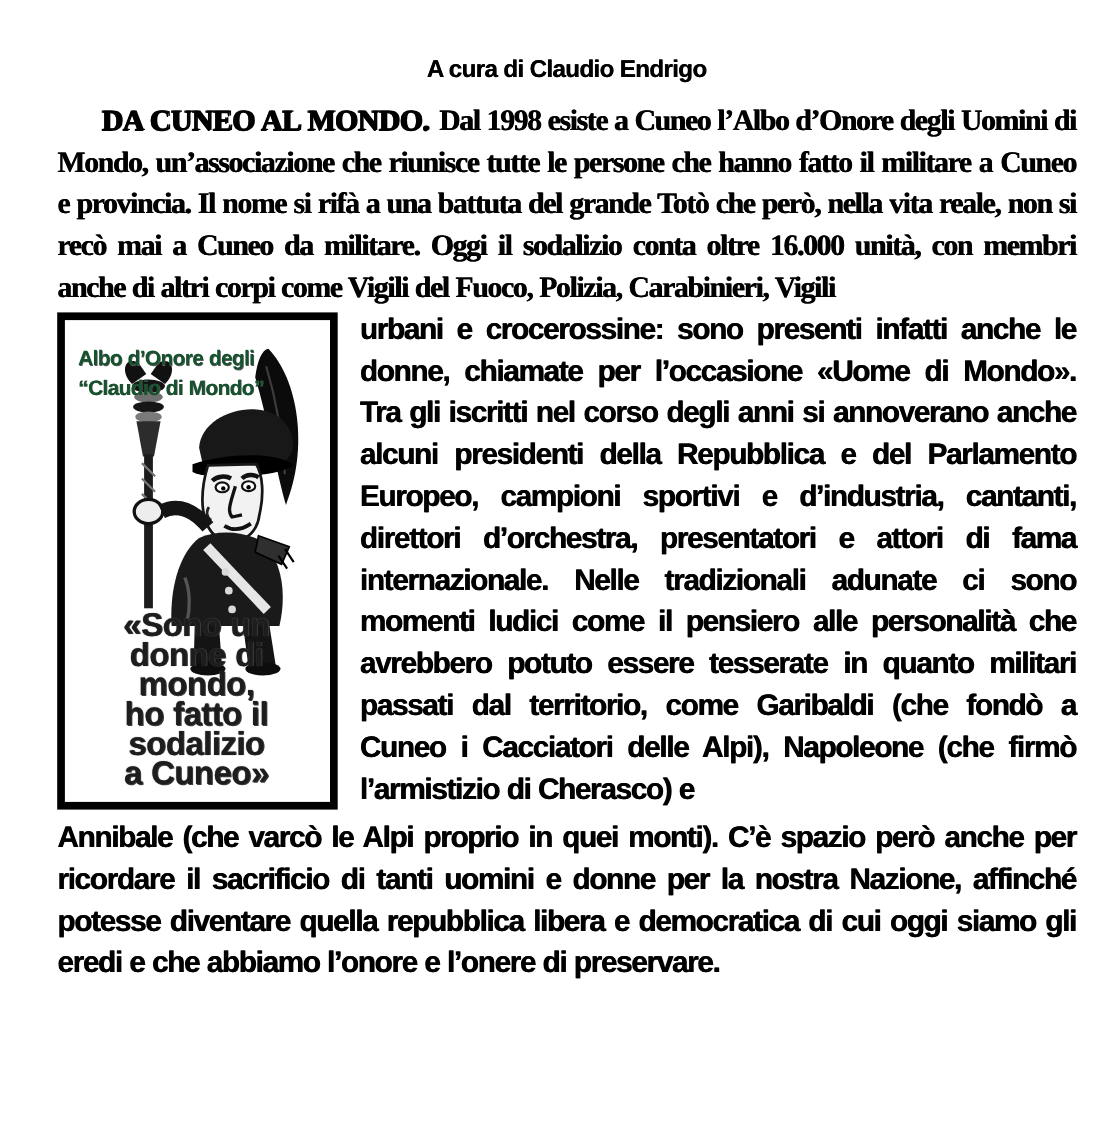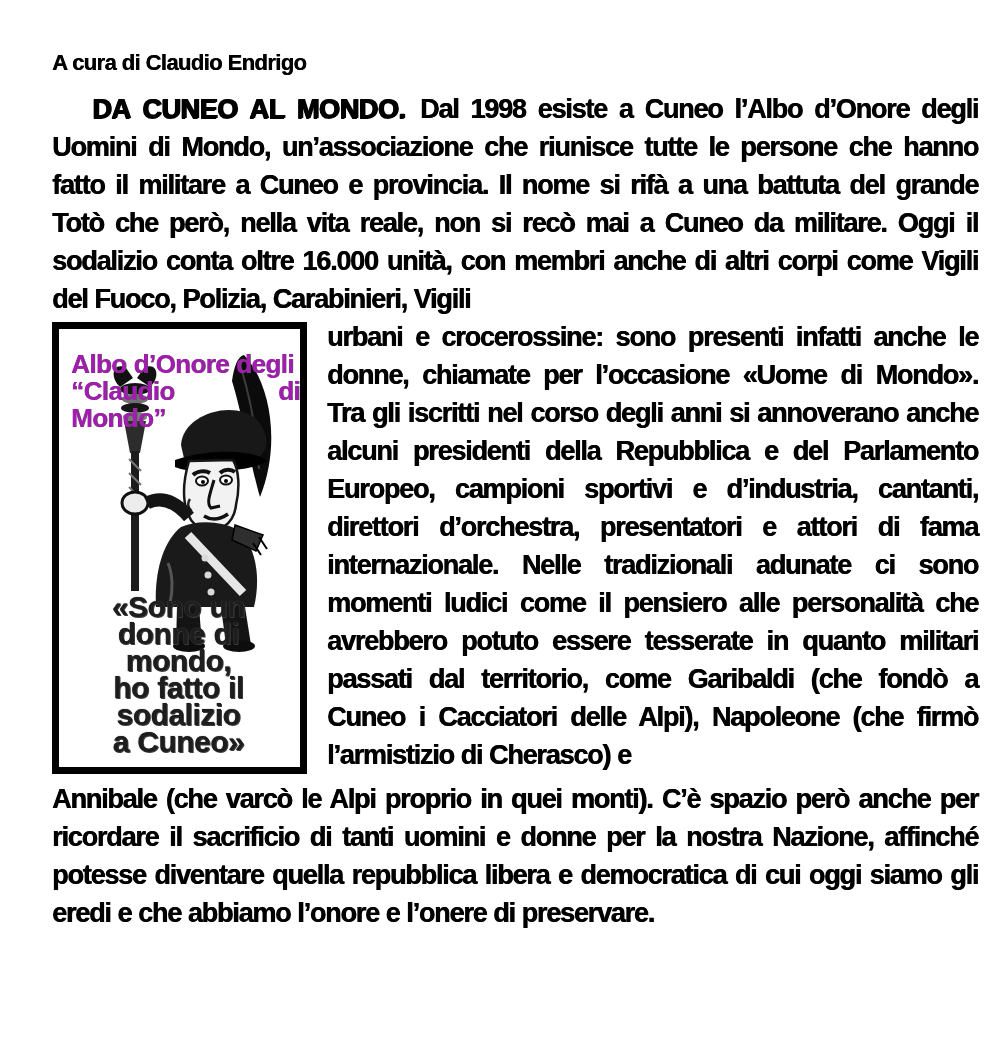--- a/index.html
+++ b/index.html
@@ -21,38 +21,38 @@
     margin: 0 0 2px 0;
     text-align: center;
     font-size: 56px;
     font-weight: 700;
     letter-spacing: -2.5px;
     line-height: 1.05;
     text-shadow: 1.7px 0 0 #000, 0 0.8px 0 #000, 0.8px 0.8px 0 #000;
   }
   .byline {
     margin: 0 0 14px 0;
-    text-align: left;
+    text-align: center;
     font-size: 22px;
     font-weight: 700;
     letter-spacing: -0.6px;
     text-shadow: 0.4px 0 0 #000;
   }
   
   .body-text {
     font-size: 27px;
     font-weight: 700;
     letter-spacing: -1.2px;
     word-spacing: 0.5px;
     line-height: 38px;
     text-align: justify;
     text-shadow: 0.6px 0 0 #000;
   }
   .para { margin: 0; }
-  .para-a { text-indent: 40px; }
+  .para-a { text-indent: 40px; font-family: Liberation Serif, serif; }
   .para-c { clear: left; }
   .lead-in {
     letter-spacing: -0.4px;
     text-shadow: 1.5px 0 0 #000, 0 0.7px 0 #000;
     padding-right: 3px;
   }
   
   .figure-box {
     float: left;
     box-sizing: border-box;
@@ -60,25 +60,25 @@
     border: 7px solid #000;
     margin: 4px 20px 6px 0;
     position: relative;
     background: #fff;
     overflow: hidden;
   }
   .fig-header {
     position: relative;
     z-index: 2;
     padding: 22px 0 0 12px;
-    font-size: 26px;
+    font-size: 19px;
     line-height: 27px;
     font-weight: 700;
     letter-spacing: -0.6px;
-    color: #a21caf;
+    color: #14532d;
     text-shadow: 0.6px 0.4px 0 #5a5a5a;
   }
   .fig-art {
     position: absolute;
     top: 24px; right: 2px;
     width: 205px; height: 300px;
     z-index: 1;
   }
   .fig-caption {
     position: absolute;

